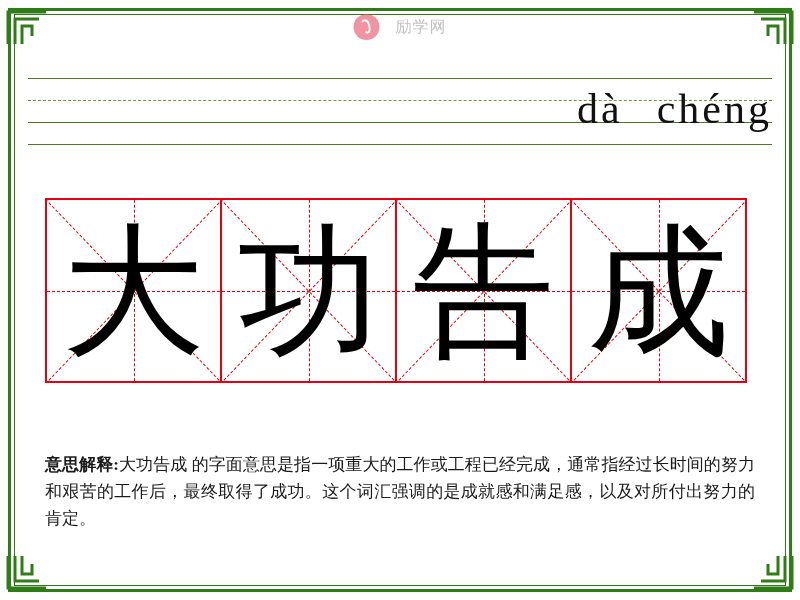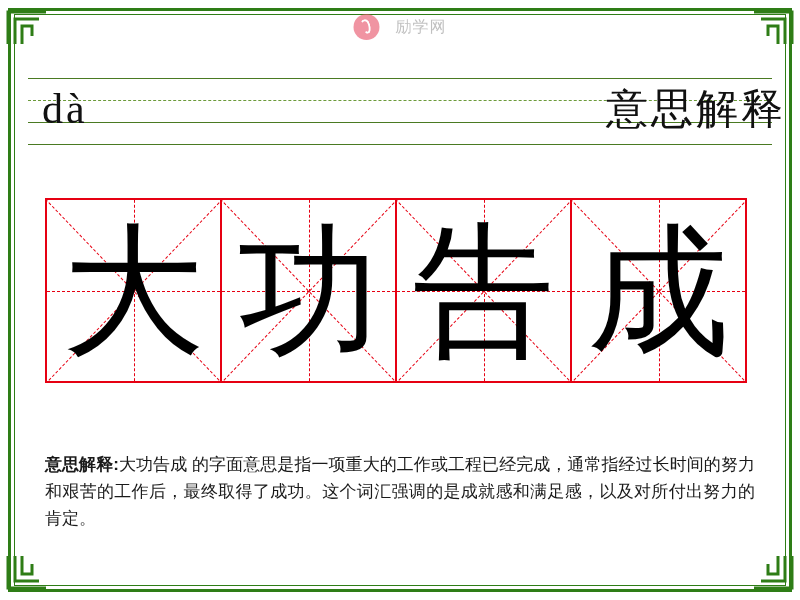--- a/index.html
+++ b/index.html
@@ -107,27 +107,27 @@
   }
   .staff-line.dashed {
     border-top: 1px dashed #6b9a3a;
   }
   .staff-line.l1 { top: 0px; }
   .staff-line.l2 { top: 22px; }
   .staff-line.l3 { top: 44px; }
   .staff-line.l4 { top: 66px; }
   .pinyin-row {
     position: absolute;
-    left: 14px;
+    left: 0;
     top: 0;
     width: 100%;
     height: 66px;
     display: flex;
     align-items: center;
-    justify-content: space-between;
+    justify-content: flex-end;
     gap: 34px;
   }
   .pinyin-syllable {
     font-family: "Liberation Serif", serif;
     font-size: 42px;
     color: #111111;
     letter-spacing: 3px;
     line-height: 1;
     padding-bottom: 4px;
   }
@@ -184,21 +184,21 @@
     color: #000000;
     font-weight: 400;
   }
 
   
   .explain {
     position: absolute;
     left: 45px;
     top: 452px;
     width: 710px;
-    font-family: Liberation Sans, sans-serif;
+    font-family: Liberation Serif, serif;
     font-size: 17px;
     line-height: 1.58;
     color: #1a1a1a;
     text-align: justify;
   }
   .explain .label {
     font-weight: bold;
   }
 </style>
 </head>
@@ -251,21 +251,21 @@
     <span class="wm-text">励学网</span>
   </div>
 
   <div class="pinyin-area">
     <div class="staff-line l1"></div>
     <div class="staff-line dashed l2"></div>
     <div class="staff-line l3"></div>
     <div class="staff-line l4"></div>
     <div class="pinyin-row">
       <span class="pinyin-syllable">dà</span>
-      <span class="pinyin-syllable">意思解释</span>
+      <span class="pinyin-syllable">chéng</span>
     </div>
   </div>
 
   <div class="grid-area">
 
     <div class="cell">
       <div class="mid h"></div>
       <div class="mid v"></div>
       <div class="diag d1"></div>
       <div class="diag d2"></div>

